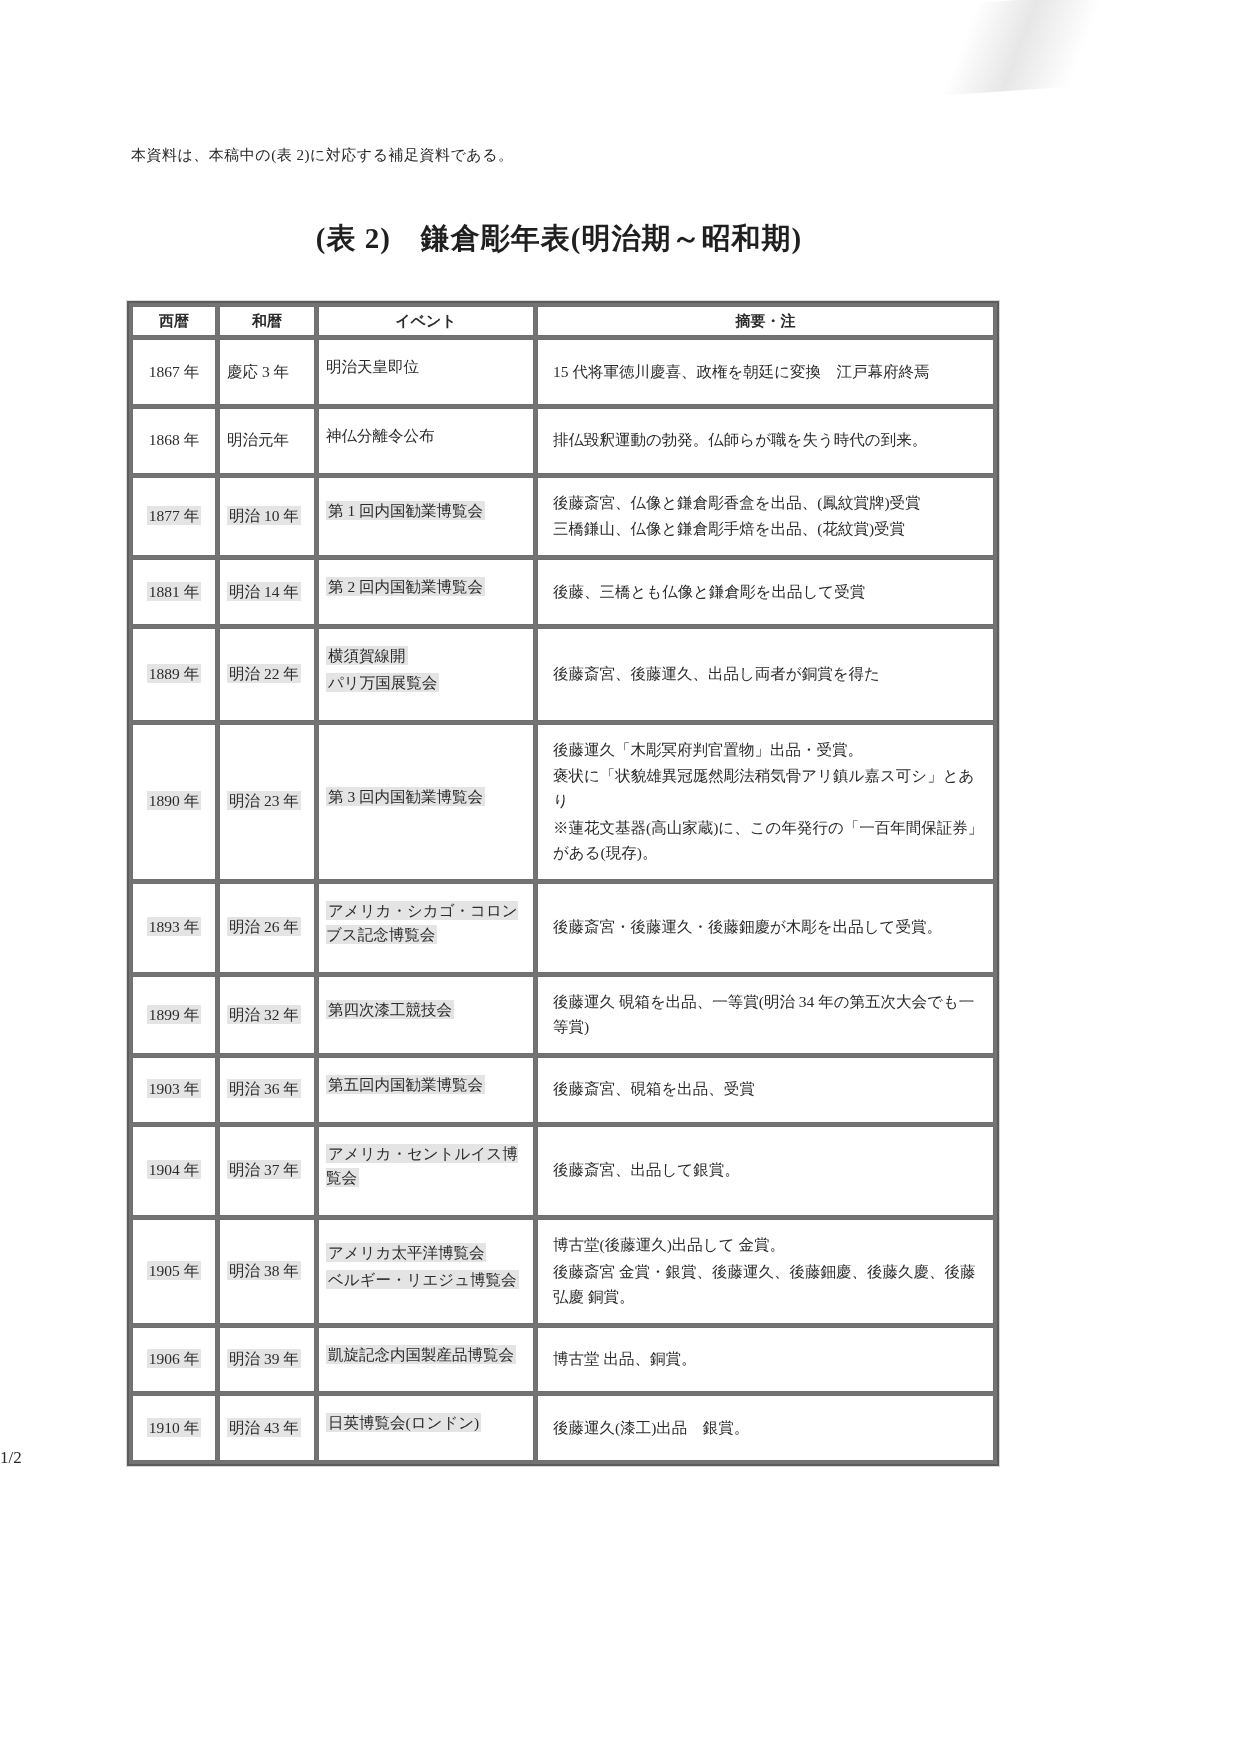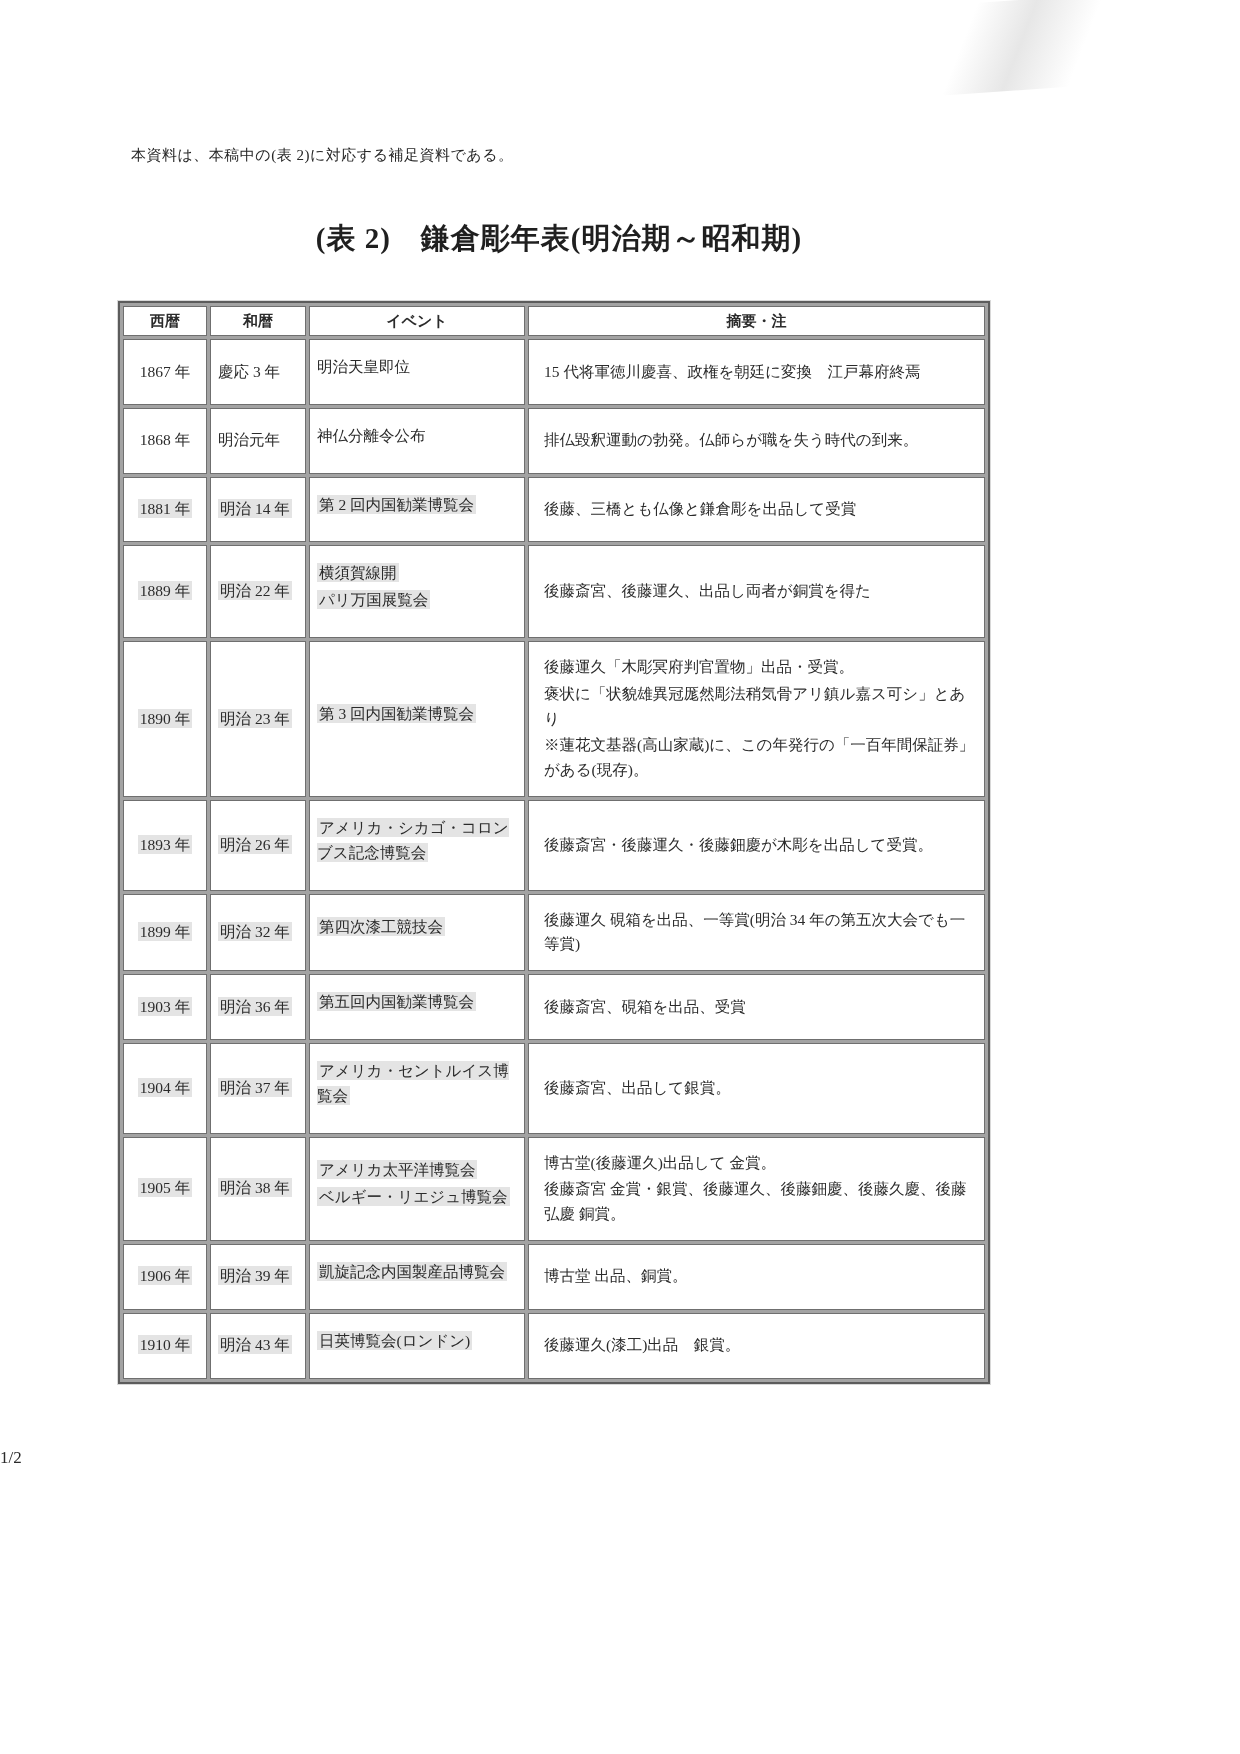--- a/index.html
+++ b/index.html
@@ -35,25 +35,25 @@
     position: absolute;
     left: 123px; top: 219px;
     width: 872px;
     text-align: center;
     font-size: 29px;
     letter-spacing: 1px;
     color: #1f1f1f;
   }
   table.timeline {
     position: absolute;
-    left: 118px; top: 301px;
+    left: 127px; top: 301px;
     width: 872px;
     border-collapse: separate;
     border-spacing: 3px;
-    background: #a3a3a3;
+    background: #737373;
     border: 2px solid #5c5c5c;
     box-shadow: 0 0 0 1px #d8d8d8;
   }
   table.timeline th, table.timeline td {
     border: 1px solid #6f6f6f;
     background: #ffffff;
     font-size: 15.5px;
     line-height: 1.6;
     color: #2b2b2b;
     vertical-align: middle;
@@ -119,20 +119,31 @@
           <td class="col-year"><span>1868 年</span></td>
           <td class="col-era"><span>明治元年</span></td>
           <td class="col-event">
             <span class="line"><span>神仏分離令公布</span></span>
           </td>
           <td class="col-notes">
             <span class="line"><span>排仏毀釈運動の勃発。仏師らが職を失う時代の到来。</span></span>
           </td>
         </tr>
         <tr>
+          <td class="col-year"><span class="hl">1877 年</span></td>
+          <td class="col-era"><span class="hl">明治 10 年</span></td>
+          <td class="col-event">
+            <span class="line"><span class="hl">第 1 回内国勧業博覧会</span></span>
+          </td>
+          <td class="col-notes">
+            <span class="line"><span>後藤斎宮、仏像と鎌倉彫香盒を出品、(鳳紋賞牌)受賞</span></span>
+            <span class="line"><span>三橋鎌山、仏像と鎌倉彫手焙を出品、(花紋賞)受賞</span></span>
+          </td>
+        </tr>
+        <tr>
           <td class="col-year"><span class="hl">1881 年</span></td>
           <td class="col-era"><span class="hl">明治 14 年</span></td>
           <td class="col-event">
             <span class="line"><span class="hl">第 2 回内国勧業博覧会</span></span>
           </td>
           <td class="col-notes">
             <span class="line"><span>後藤、三橋とも仏像と鎌倉彫を出品して受賞</span></span>
           </td>
         </tr>
         <tr>

